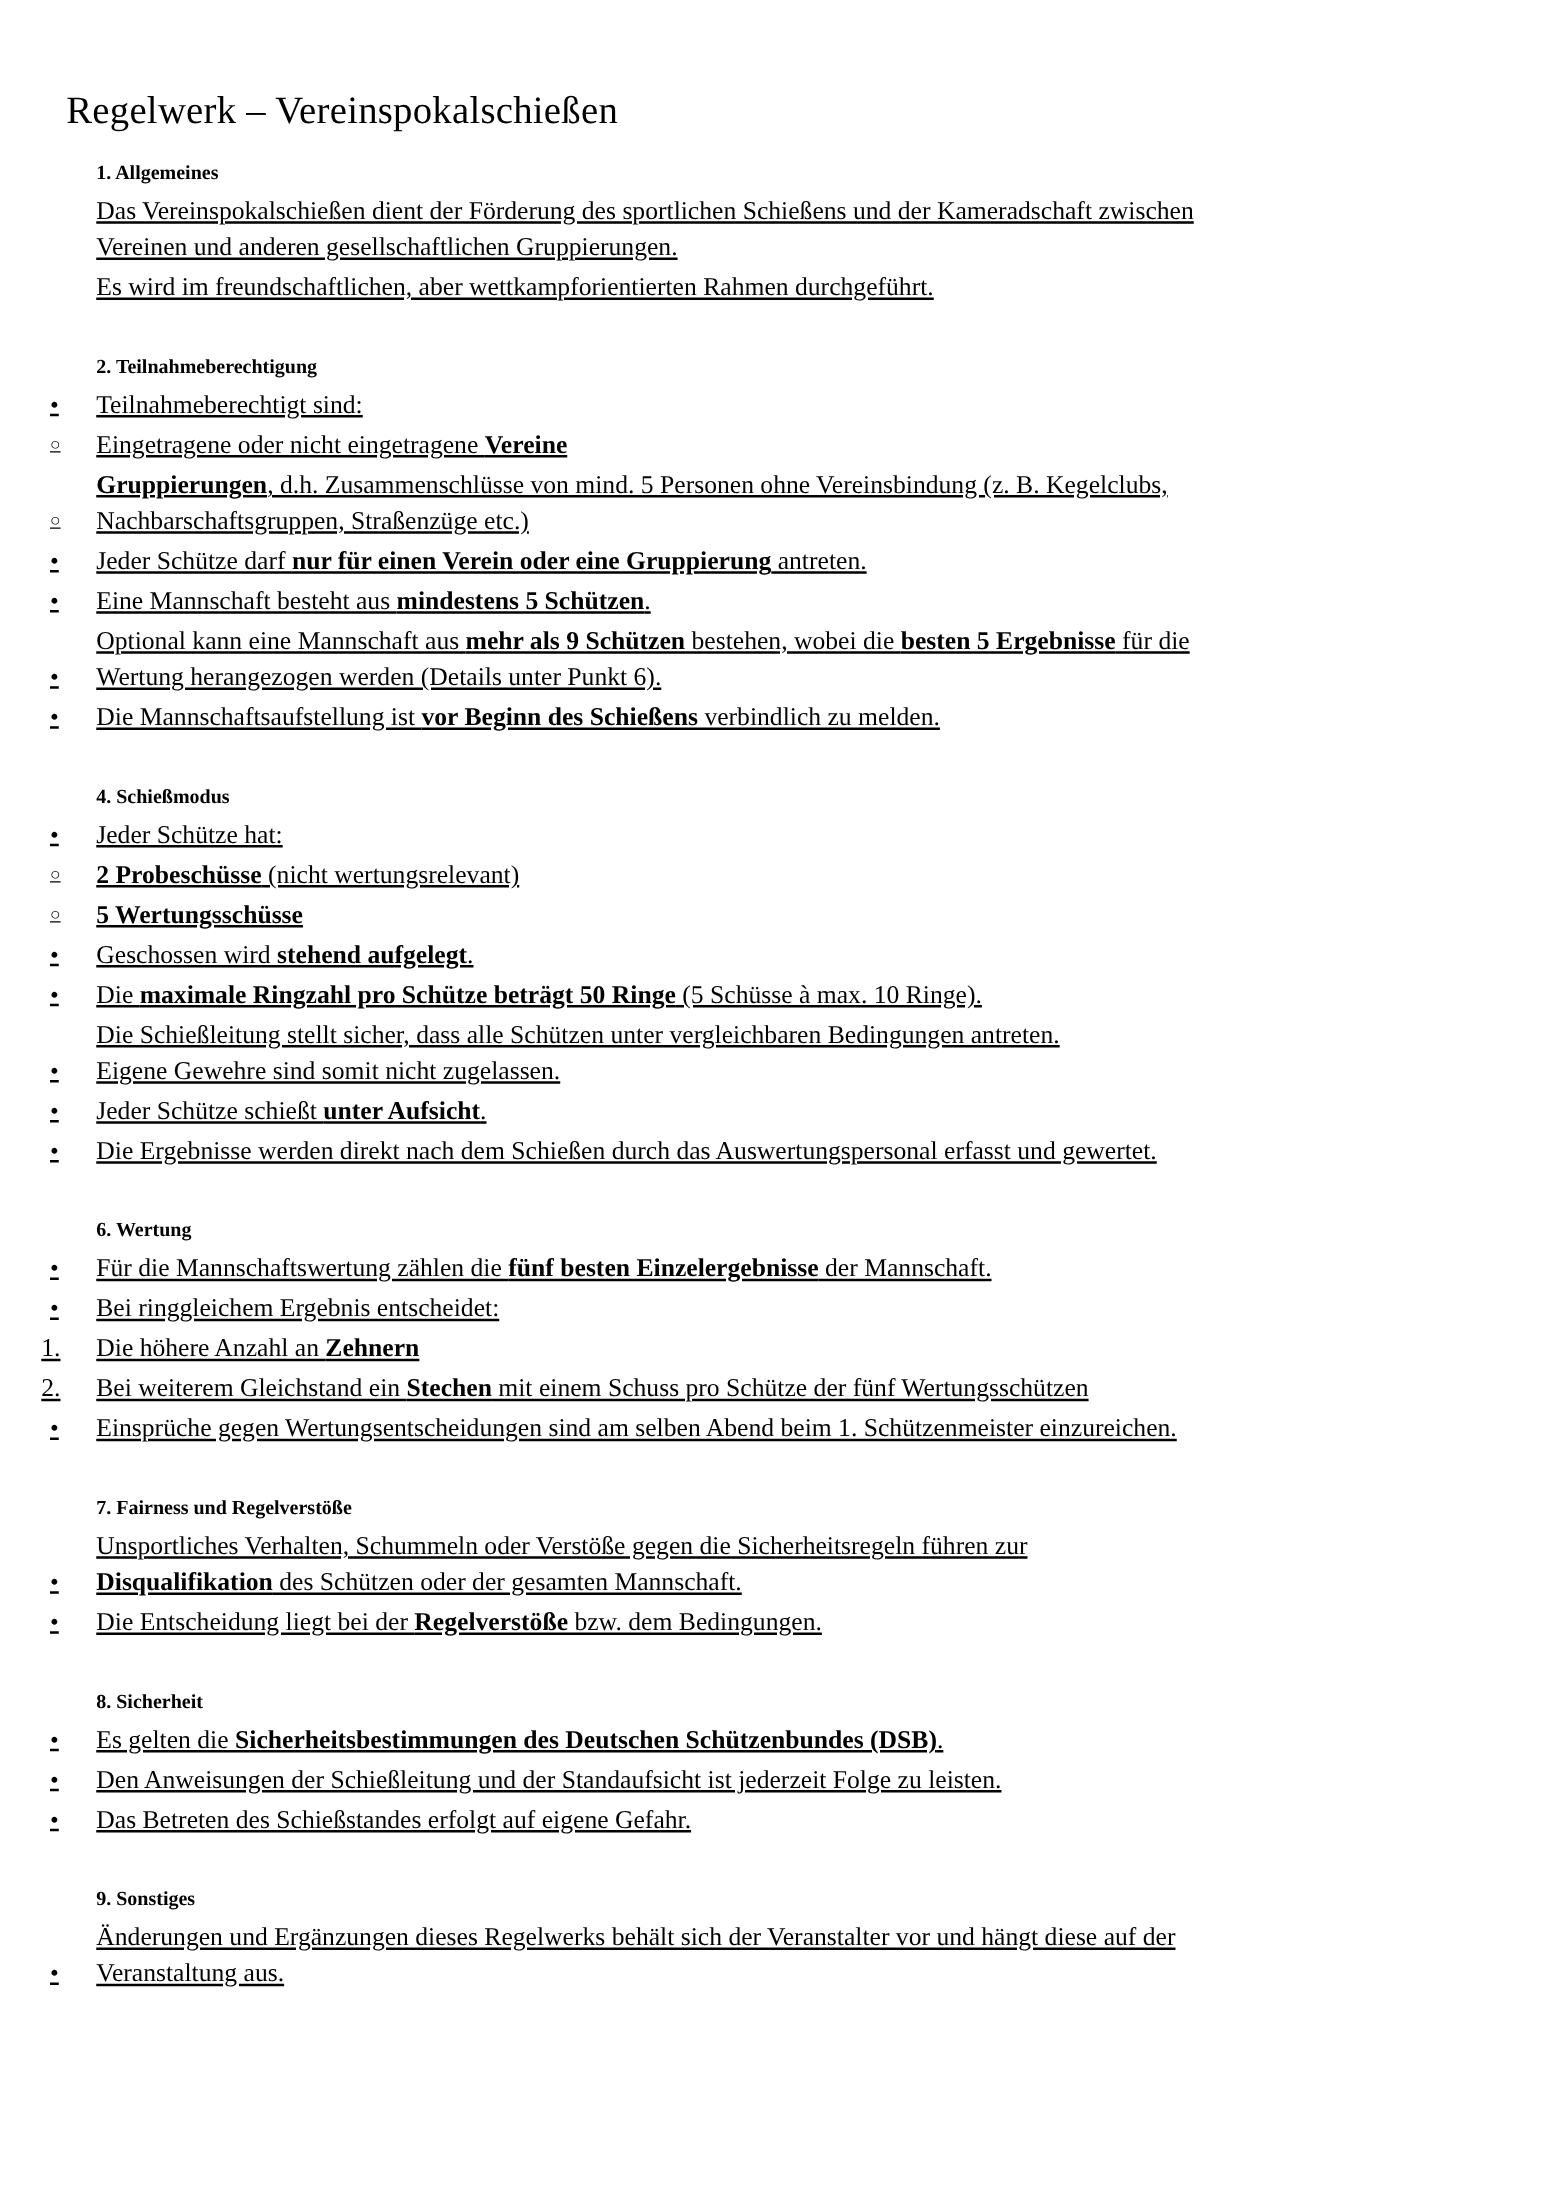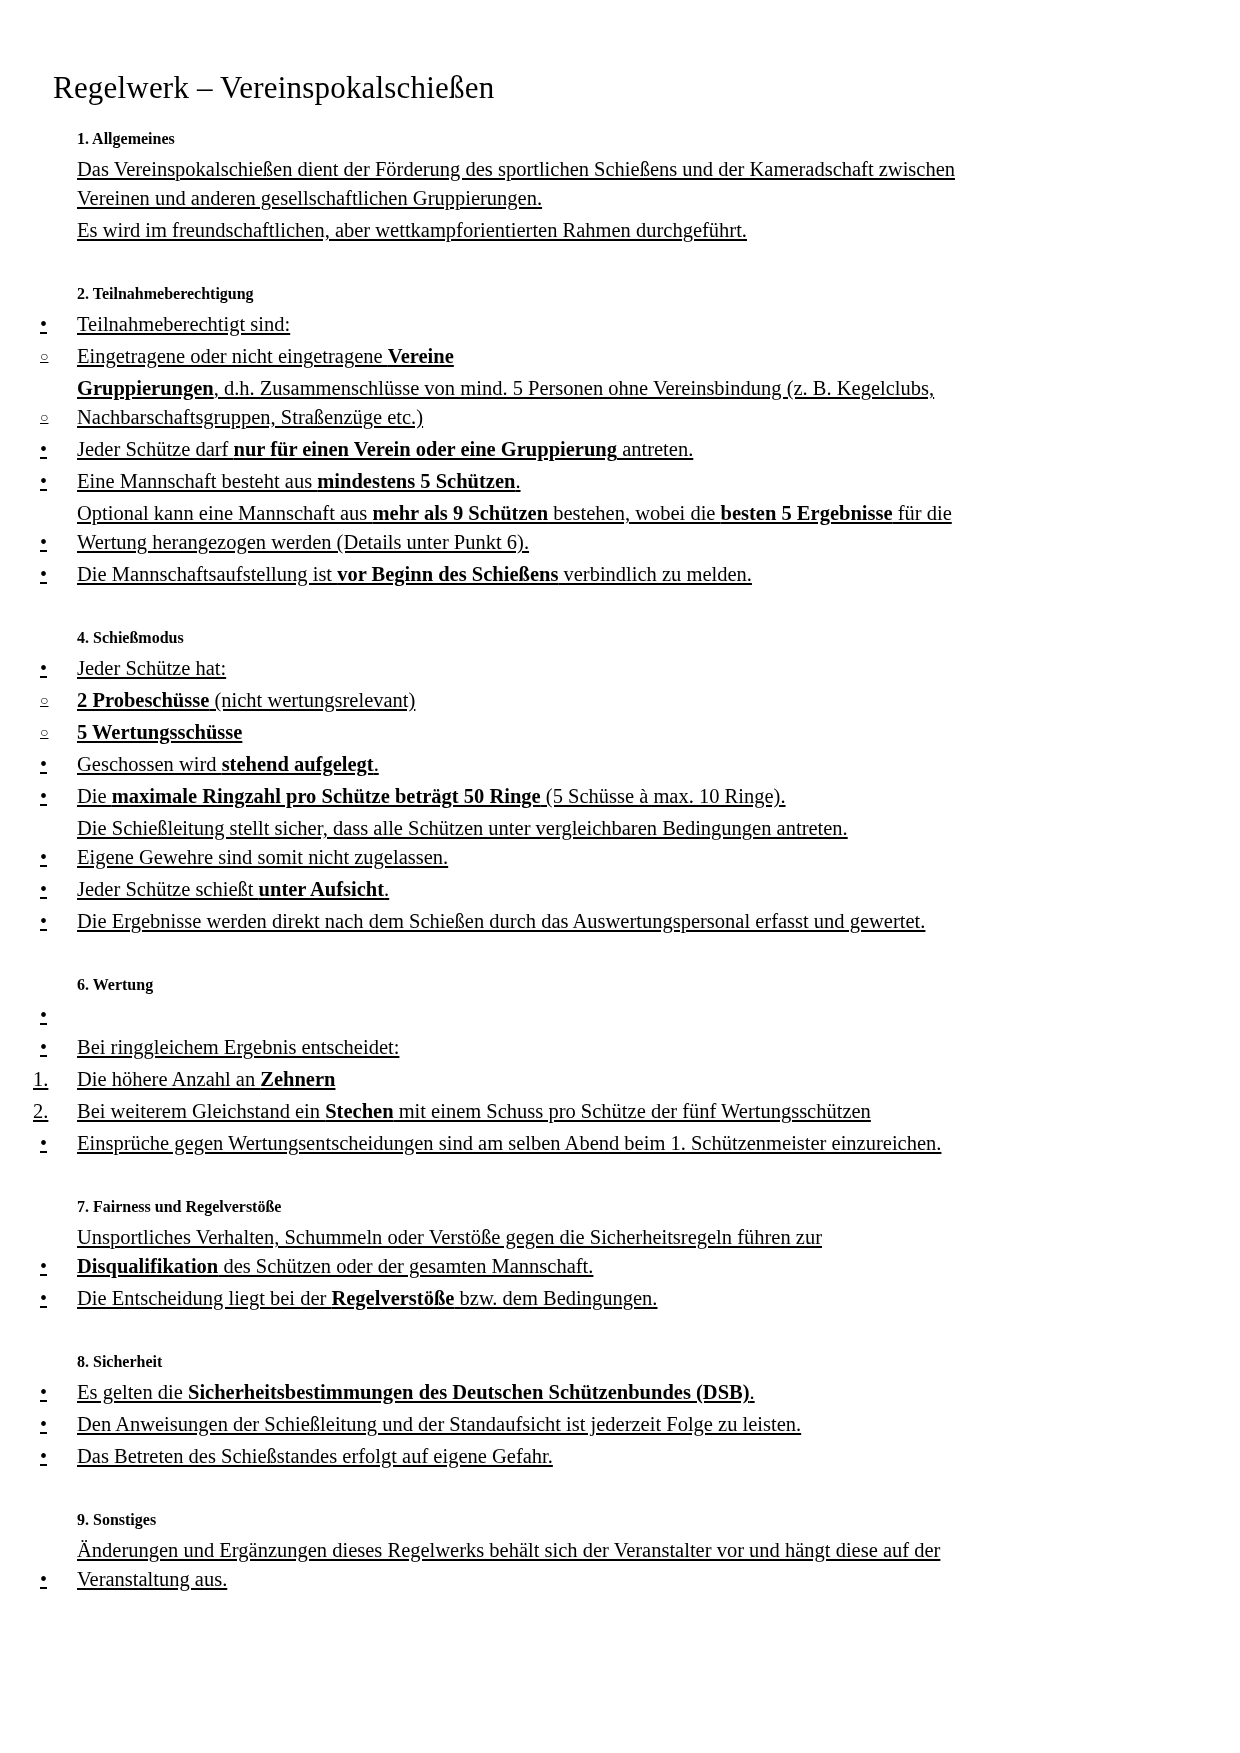--- a/index.html
+++ b/index.html
@@ -143,20 +143,21 @@
         </div>
         <div class="item marker-disc">
           <span class="marker">•</span>
           <span class="itext"><span>Die Ergebnisse werden direkt nach dem Schießen durch das Auswertungspersonal erfasst und gewertet.</span></span>
         </div>
       </section>
       <section class="doc-section">
         <h2 class="sec-heading">6. Wertung</h2>
         <div class="item marker-disc">
           <span class="marker">•</span>
+          <span class="itext"><span>Für die Mannschaftswertung zählen die </span><span class="b">fünf besten Einzelergebnisse</span><span> der Mannschaft.</span></span>
         </div>
         <div class="item marker-disc">
           <span class="marker">•</span>
           <span class="itext"><span>Bei ringgleichem Ergebnis entscheidet:</span></span>
         </div>
         <div class="item marker-num">
           <span class="marker">1.</span>
           <span class="itext"><span>Die höhere Anzahl an </span><span class="b">Zehnern</span></span>
         </div>
         <div class="item marker-num">

